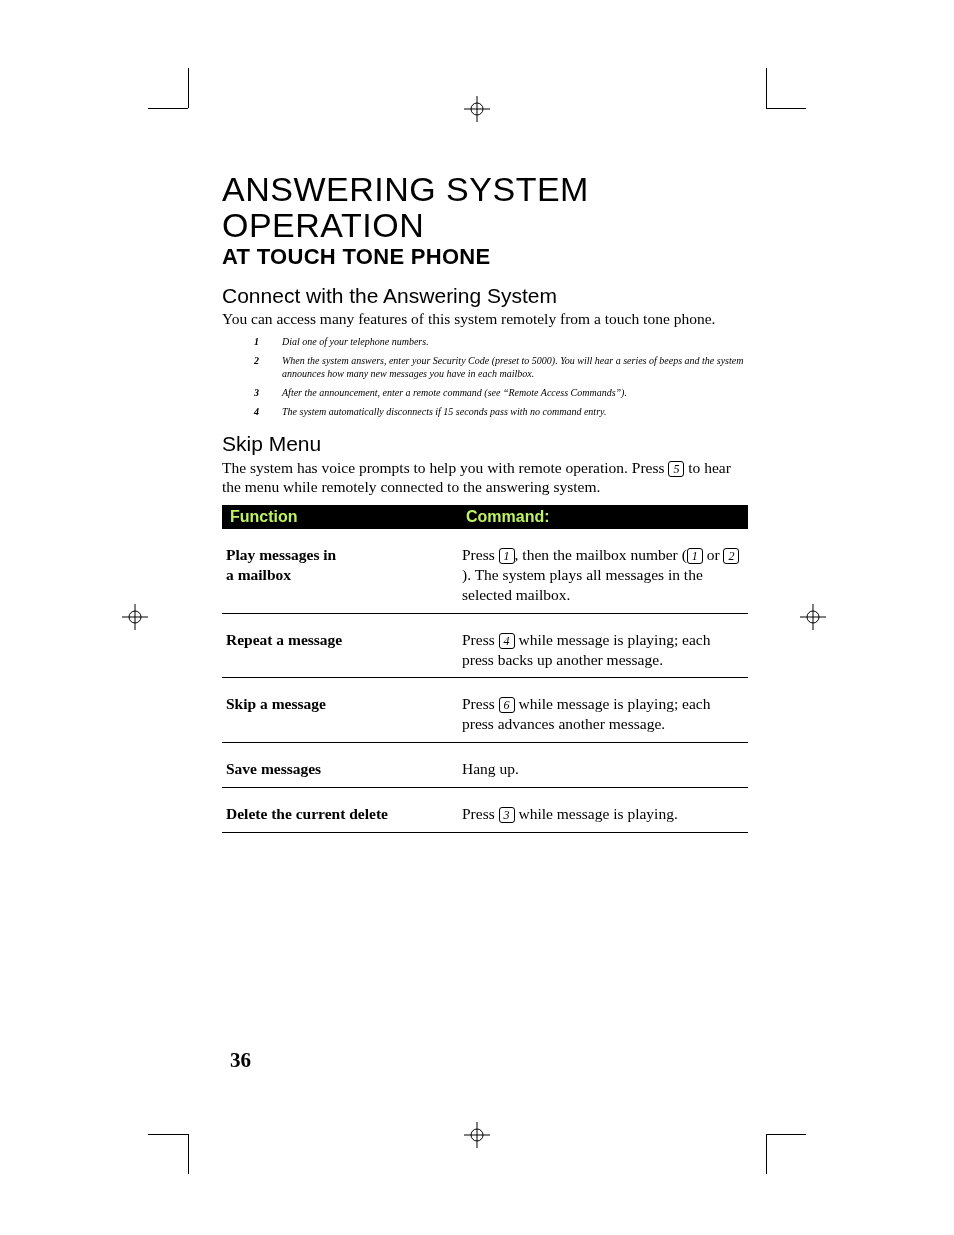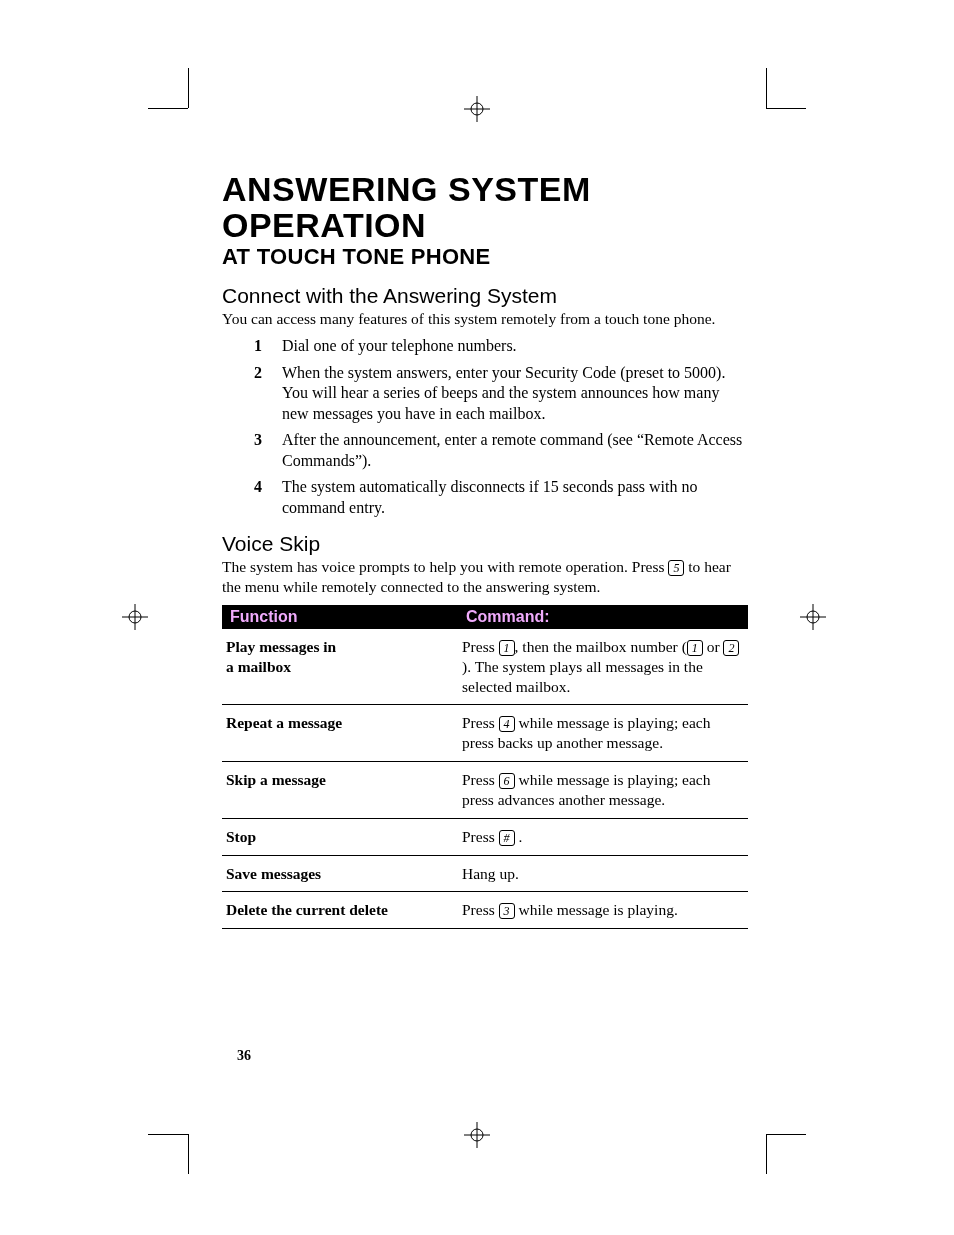--- a/index.html
+++ b/index.html
@@ -58,21 +58,21 @@
   .content {
     position: absolute;
     top: 172px;
     left: 222px;
     width: 526px;
   }
 
   .title {
     font-family: "Arial Narrow", Arial, Helvetica, sans-serif;
     font-stretch: condensed;
-    font-weight: 700;
+    font-weight: 400;
     font-size: 34px;
     letter-spacing: 0.5px;
     margin: 0;
     line-height: 1.05;
   }
   .subtitle {
     font-family: "Arial Narrow", Arial, Helvetica, sans-serif;
     font-stretch: condensed;
     font-weight: 700;
     font-size: 22px;
@@ -97,22 +97,23 @@
   ol.steps {
     margin: 4px 0 0 0;
     padding: 0 0 0 60px;
     list-style: none;
     counter-reset: step;
   }
   ol.steps li {
     counter-increment: step;
     position: relative;
     margin: 0 0 6px 0;
-    font-size: 16px;
+    font-size: 10px;
     line-height: 1.28;
+    font-style: italic;
   }
   ol.steps li::before {
     content: counter(step);
     position: absolute;
     left: -28px;
     top: 0;
     font-weight: 700;
     font-family: Georgia, serif;
   }
 
@@ -133,46 +134,46 @@
 
   
   table.cmds {
     width: 100%;
     border-collapse: collapse;
     margin-top: 6px;
     font-size: 15.5px;
   }
   table.cmds thead th {
     background: #000;
-    color: #f0abfc;
+    color: #bef264;
     text-align: left;
     font-family: "Arial Narrow", Arial, Helvetica, sans-serif;
     font-stretch: condensed;
     font-weight: 700;
     font-size: 16px;
     padding: 3px 8px;
   }
   table.cmds thead th:first-child { width: 220px; }
   table.cmds tbody td {
     vertical-align: top;
-    padding: 8px 8px 8px 4px;
+    padding: 16px 8px 8px 4px;
     border-bottom: 1px solid #000;
     line-height: 1.28;
   }
   table.cmds tbody td.fn {
     font-weight: 700;
     width: 216px;
   }
 
   .page-num {
     position: absolute;
-    left: 237px;
+    left: 230px;
     top: 1048px;
     font-weight: 700;
-    font-size: 14px;
+    font-size: 21px;
     font-family: Georgia, serif;
   }
 </style>
 </head>
 <body>
 
 <div class="page">
 
   <div class="crop tl"></div>
   <div class="crop tr"></div>
@@ -214,21 +215,21 @@
 
     <h3 class="section-head">Connect with the Answering System</h3>
     <p class="body para">You can access many features of this system remotely from a touch tone phone.</p>
     <ol class="steps">
       <li>Dial one of your telephone numbers.</li>
       <li>When the system answers, enter your Security Code (preset to 5000). You will hear a series of beeps and the system announces how many new messages you have in each mailbox.</li>
       <li>After the announcement, enter a remote command (see “Remote Access Commands”).</li>
       <li>The system automatically disconnects if 15 seconds pass with no command entry.</li>
     </ol>
 
-    <h3 class="section-head">Voice Skip</h3>
+    <h3 class="section-head">Skip Menu</h3>
     <p class="body para">
       <span>The system has voice prompts to help you with remote operation.  Press </span><span class="key">5</span><span> to hear the menu while remotely connected to the answering system.</span>
     </p>
 
     <table class="cmds">
       <thead>
         <tr>
           <th>Function</th>
           <th>Command:</th>
         </tr>
@@ -240,24 +241,20 @@
           </tr>
           <tr>
             <td class="fn">Repeat a message</td>
             <td>Press <span class="key">4</span> while message is playing; each press backs up another message.</td>
           </tr>
           <tr>
             <td class="fn">Skip a message</td>
             <td>Press <span class="key">6</span> while message is playing; each press advances another message.</td>
           </tr>
           <tr>
-            <td class="fn">Stop</td>
-            <td>Press <span class="key">#</span> .</td>
-          </tr>
-          <tr>
             <td class="fn">Save messages</td>
             <td>Hang up.</td>
           </tr>
           <tr>
             <td class="fn">Delete the current delete</td>
             <td>Press <span class="key">3</span> while message is playing.</td>
           </tr>
         </tbody>
     </table>
   </div>

